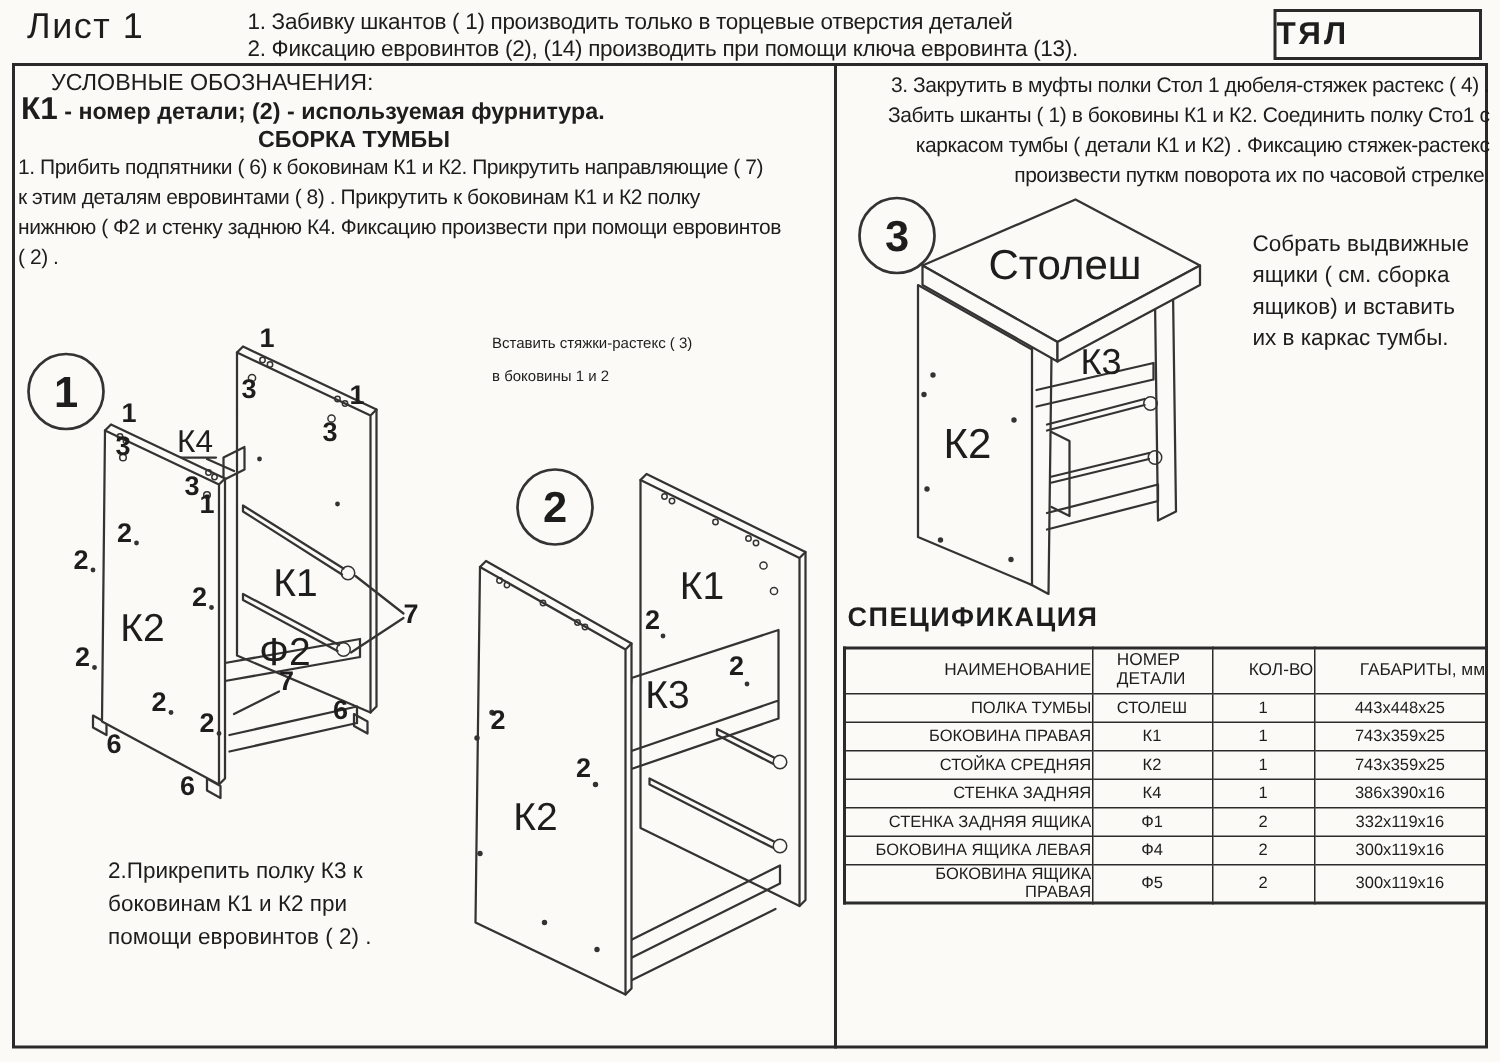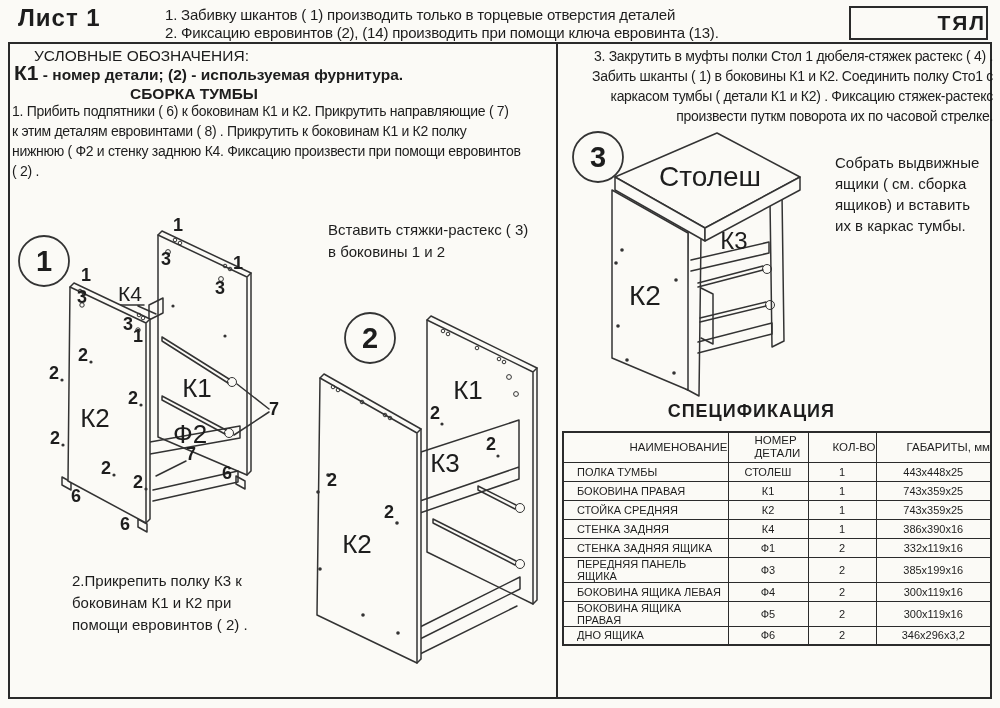--- a/index.html
+++ b/index.html
@@ -7,53 +7,53 @@
   body {
     position:relative;
     background:#fbfaf6;
     font-family:"Liberation Sans","DejaVu Sans",sans-serif;
     color:#1d1d1d;
     overflow:hidden;
   }
   .abs { position:absolute; }
   .ml  { white-space:pre-line; }
 
-  .sheet-title { left:18px; top:4px; font-size:24px; font-weight:bold; letter-spacing:1px; }
+  .sheet-title { left:18px; top:4px; font-size:24px; font-weight:normal; letter-spacing:1px; }
   .note { left:165px; font-size:15px; letter-spacing:-0.2px; }
   .note1 { top:6px; } .note2 { top:24px; }
   .stamp {
     left:849px; top:6px; width:139px; height:34px;
-    border:2.5px solid #2a2a2a; display:flex; align-items:center; justify-content:flex-end;
+    border:2.5px solid #2a2a2a; display:flex; align-items:center; justify-content:flex-start;
     font-size:21px; font-weight:bold; letter-spacing:2px;
   }
 
   .main-frame { left:8px; top:42px; width:984px; height:657px; border:2.5px solid #2a2a2a; }
   .divider { left:556px; top:42px; height:657px; width:0; border-left:2px solid #2a2a2a; }
 
   .legend-title { left:34px; top:47px; font-size:15.5px; font-weight:normal; }
   .legend-line { left:14px; top:61px; font-size:15.5px; font-weight:bold; }
   .legend-line .big { font-size:21px; }
-  .assembly-title { left:130px; top:85px; width:170px; text-align:left; font-size:15.5px; font-weight:bold; }
+  .assembly-title { left:130px; top:85px; width:170px; text-align:right; font-size:15.5px; font-weight:bold; }
   .step1 { left:12px; top:101px; width:544px; font-size:14px; line-height:20px; letter-spacing:-0.3px; }
   .step2 { left:72px; top:570px; font-size:15px; line-height:22px; }
-  .step2b { left:328px; top:219px; font-size:15px; line-height:22px; }
+  .step2b { left:328px; top:219px; font-size:10px; line-height:22px; }
   .step3 { left:563px; top:46px; width:430px; font-size:14px; line-height:20px; letter-spacing:-0.3px;text-align:right; }
   .step3b { left:835px; top:152px; width:160px; font-size:15px; line-height:21px; }
 
-  .spec-title { left:565px; top:401px; width:270px; text-align:right; font-size:18px; font-weight:bold; letter-spacing:1px; }
+  .spec-title { left:565px; top:401px; width:270px; text-align:left; font-size:18px; font-weight:bold; letter-spacing:1px; }
 
   table.spec {
     position:absolute; left:562px; top:431px; width:428px;
     border-collapse:collapse; table-layout:fixed;
     border:2px solid #2b2b2b; font-size:11px;
   }
   table.spec th, table.spec td { border:1.5px solid #2b2b2b; height:19px; overflow:hidden; }
   table.spec th { font-weight:normal; font-size:11.5px; height:30px; text-align:right; white-space:pre-line; line-height:13px; }
-  table.spec th.h-left { text-align:left; padding-left:26px; }
-  td.cell-name { text-align:left; padding-left:13px; }
+  table.spec th.h-left { text-align:left; padding-left:16px; }
+  td.cell-name { text-align:right; padding-left:13px; }
   td.cell-center { text-align:center; }
 
   svg text { font-family:"Liberation Sans","DejaVu Sans",sans-serif; fill:#1d1d1d; }
   .callout { font-size:18px; font-weight:bold; text-anchor:middle; }
   .plabel  { font-size:26px; text-anchor:middle; }
   .plabel-sm { font-size:21px; text-anchor:middle; }
   .badge-num { font-size:29px; font-weight:bold; text-anchor:middle; }
   .ln { stroke:#333; stroke-width:1.5; fill:none; stroke-linejoin:round; stroke-linecap:round; }
   .fillp { fill:#fbfaf6; }
   .hole { stroke:#333; stroke-width:1; fill:none; }
@@ -336,37 +336,25 @@
         <td class="cell-center">1</td>
         <td class="cell-center">386x390x16</td>
       </tr>
       <tr>
         <td class="cell-name">СТЕНКА ЗАДНЯЯ ЯЩИКА</td>
         <td class="cell-center">Ф1</td>
         <td class="cell-center">2</td>
         <td class="cell-center">332x119x16</td>
       </tr>
       <tr>
-        <td class="cell-name">ПЕРЕДНЯЯ ПАНЕЛЬ ЯЩИКА</td>
-        <td class="cell-center">Ф3</td>
-        <td class="cell-center">2</td>
-        <td class="cell-center">385x199x16</td>
-      </tr>
-      <tr>
         <td class="cell-name">БОКОВИНА ЯЩИКА ЛЕВАЯ</td>
         <td class="cell-center">Ф4</td>
         <td class="cell-center">2</td>
         <td class="cell-center">300x119x16</td>
       </tr>
       <tr>
         <td class="cell-name">БОКОВИНА ЯЩИКА ПРАВАЯ</td>
         <td class="cell-center">Ф5</td>
         <td class="cell-center">2</td>
         <td class="cell-center">300x119x16</td>
       </tr>
-      <tr>
-        <td class="cell-name">ДНО ЯЩИКА</td>
-        <td class="cell-center">Ф6</td>
-        <td class="cell-center">2</td>
-        <td class="cell-center">346x296x3,2</td>
-      </tr>
     </tbody>
 </table>
 
 </body></html>

